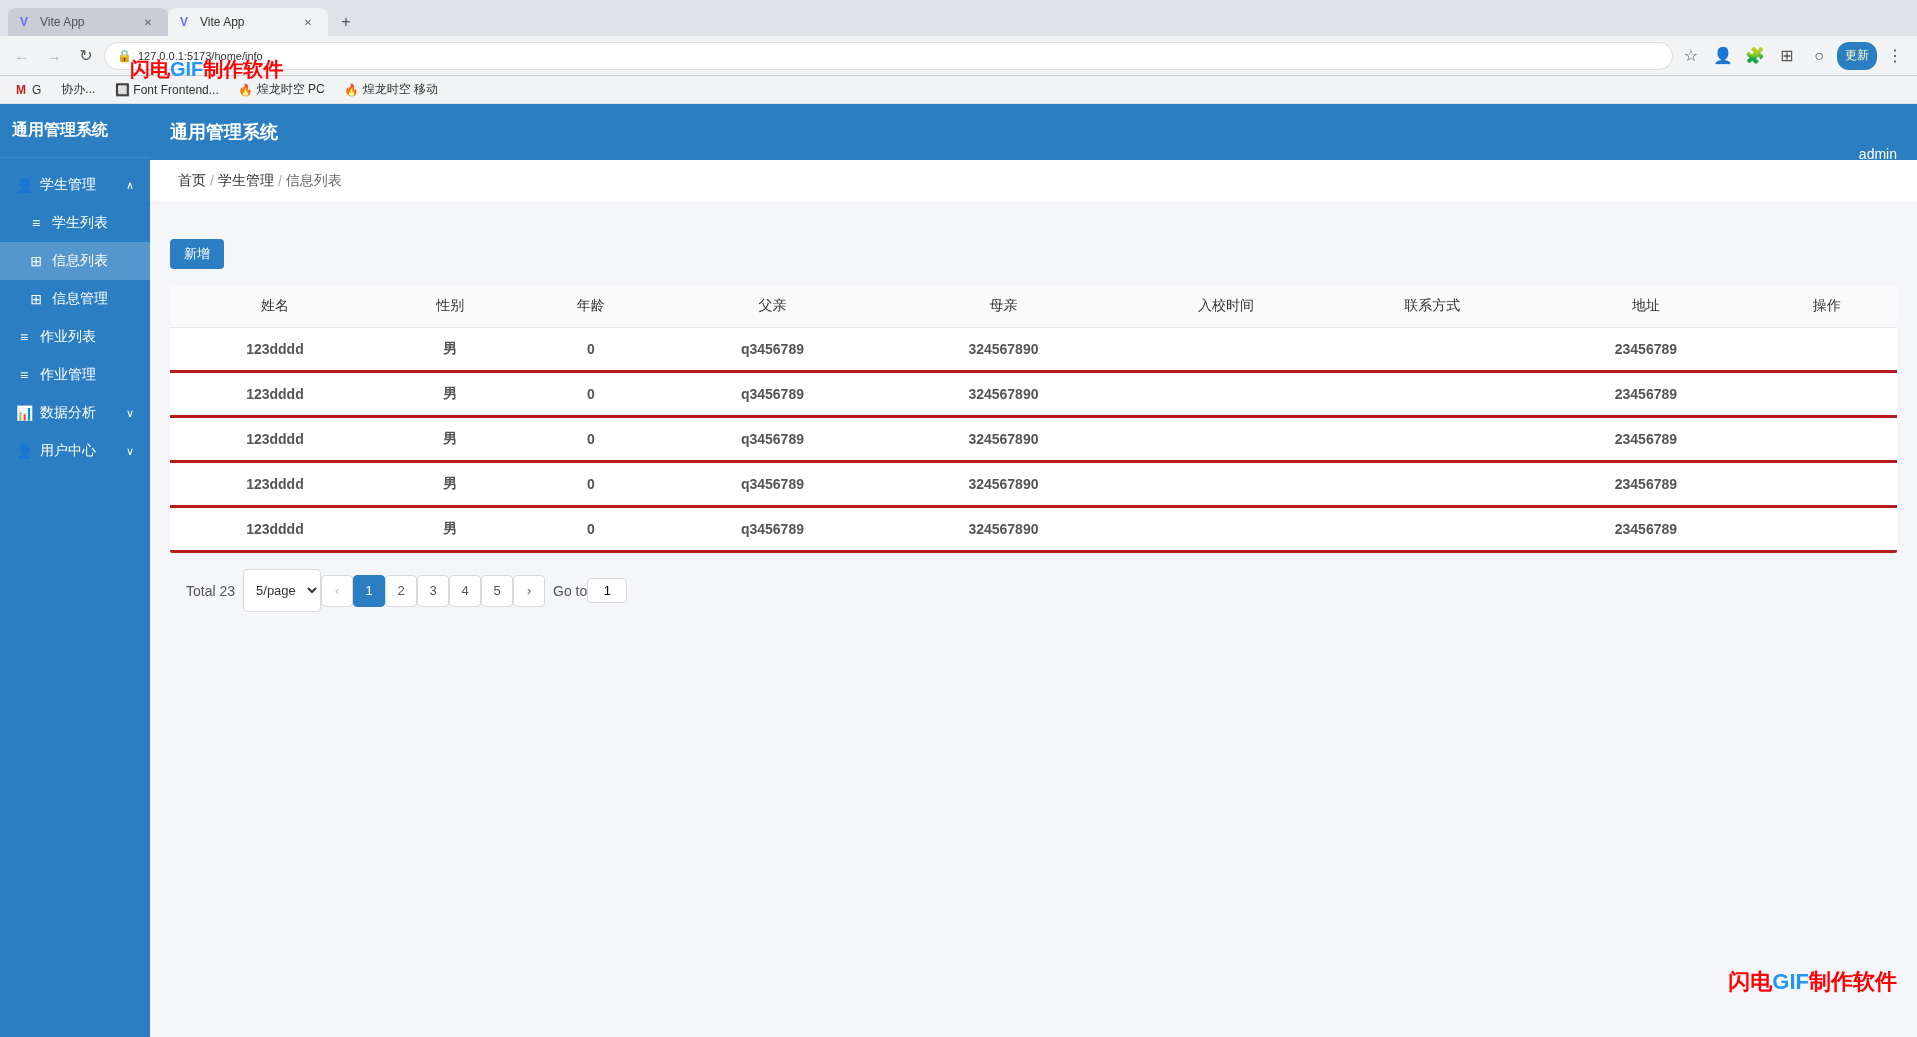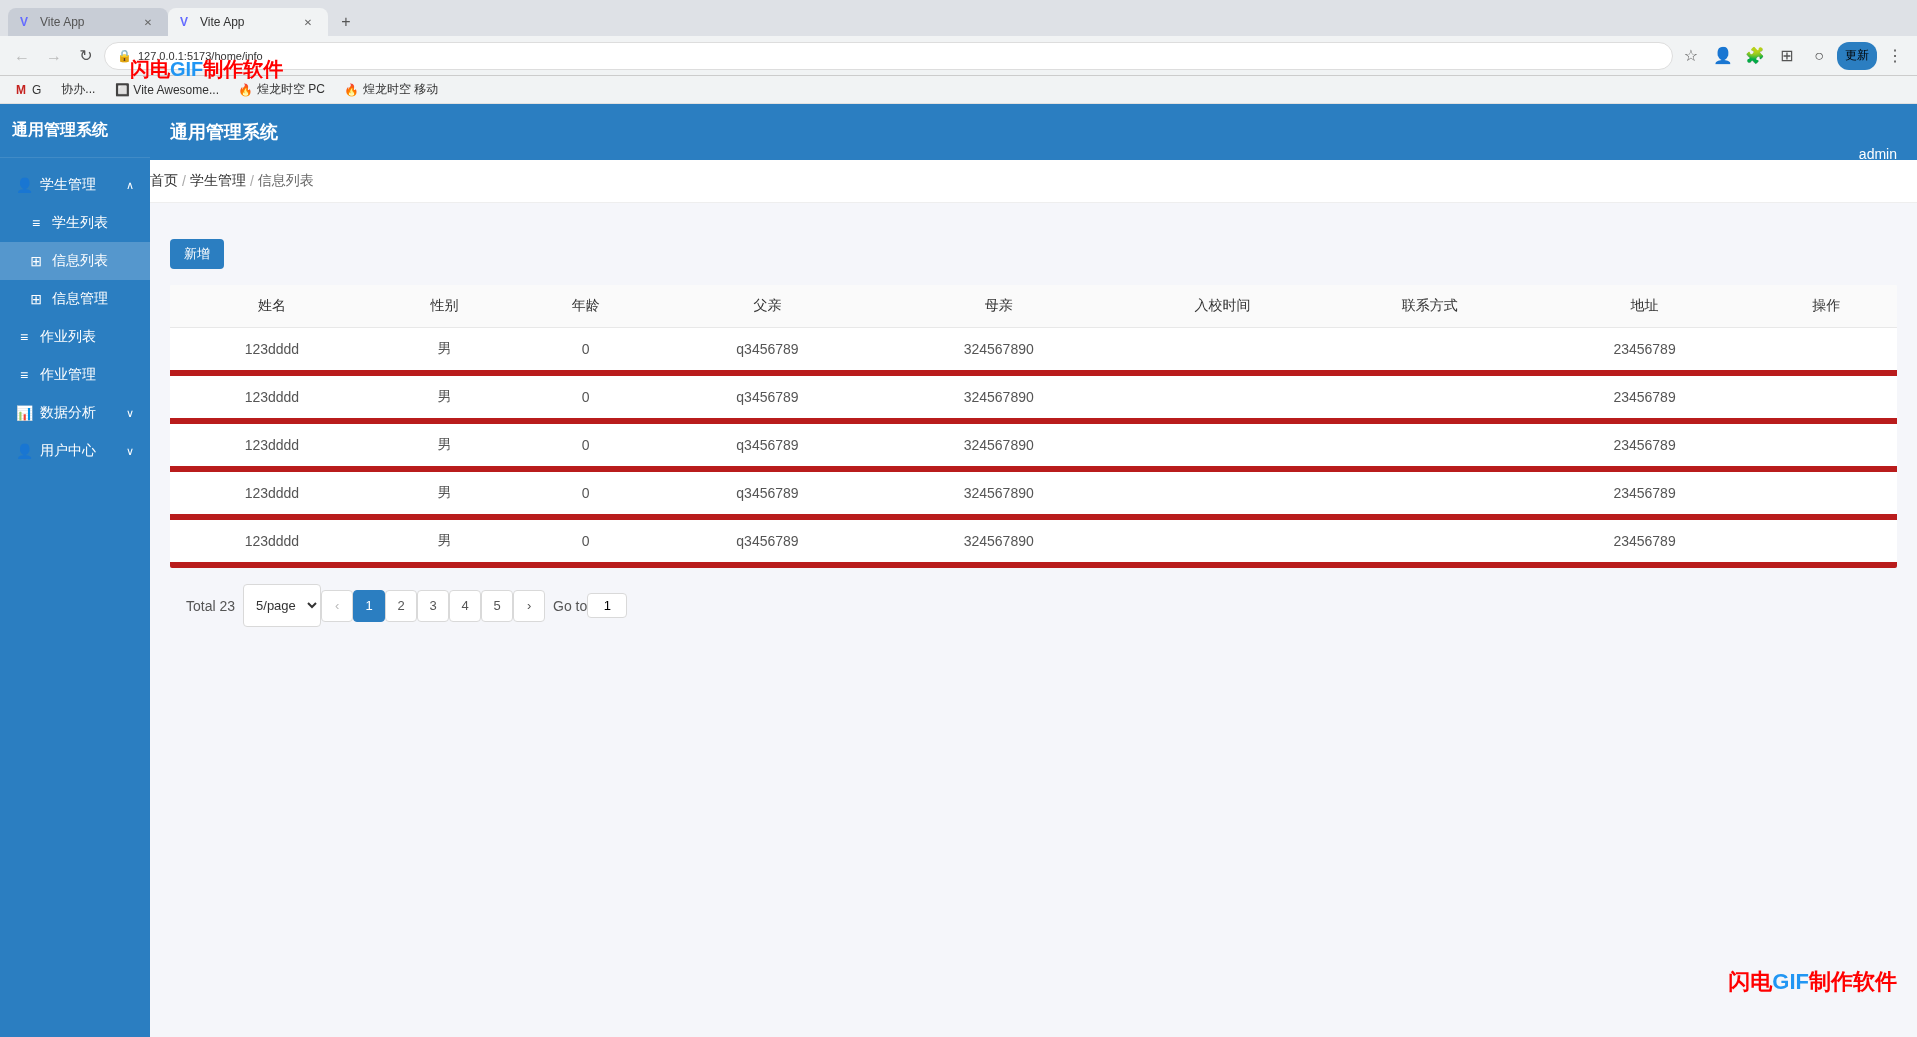--- a/index.html
+++ b/index.html
@@ -39,34 +39,34 @@
     .sidebar-icon { font-size: 14px; width: 16px; text-align: center; }
     .chevron { font-size: 11px; margin-left: auto; }
 
     
     .app-header { background: #2b7ec1; color: white; display: flex; align-items: center; justify-content: space-between; padding: 0 20px; height: 56px; }
     .app-header-title { font-size: 18px; font-weight: bold; }
     .app-header-user { font-size: 14px; margin-top: 44px; }
     .content-wrapper { padding: 20px; }
 
     
-    .breadcrumb { display: flex; align-items: center; gap: 4px; margin-bottom: 16px; font-size: 14px; color: #666; background: white; padding: 12px 0; border-bottom: 1px solid #eee; }
+    .breadcrumb { display: flex; align-items: center; gap: 4px; margin-bottom: 16px; font-size: 14px; color: #666; background: white; padding: 12px 28px; border-bottom: 1px solid #eee; }
     .breadcrumb-sep { color: #aaa; }
     .breadcrumb-link { color: #333; cursor: pointer; }
     .breadcrumb-current { color: #666; }
 
     
     .btn-primary { background: #2b7ec1; color: white; border: none; padding: 6px 14px; border-radius: 4px; cursor: pointer; font-size: 13px; margin-bottom: 16px; }
 
     
     .table-container { background: white; border-radius: 2px; overflow: hidden; }
     table { width: 100%; border-collapse: collapse; }
     thead tr { border-bottom: 1px solid #e8e8e8; }
     thead th { padding: 12px 16px; text-align: center; font-weight: 500; color: #333; font-size: 14px; background: #fafafa; border-bottom: 1px solid #e8e8e8; }
-    tbody tr { border-bottom: 6px solid #b91c1c; }
+    tbody tr { border-bottom: 3px solid #b91c1c; font-weight: bold; }
     tbody td { padding: 12px 16px; text-align: center; color: #555; font-size: 14px; }
 
     
     .pagination { display: flex; align-items: center; padding: 16px; font-size: 14px; color: #555; }
     .pagination-total { margin-right: 8px; }
     .page-size-select { border: 1px solid #d9d9d9; border-radius: 4px; padding: 12px 8px; font-size: 13px; color: #333; background: white; cursor: pointer; }
     .page-btn { width: 32px; height: 32px; display: flex; align-items: center; justify-content: center; border: 1px solid #d9d9d9; border-radius: 4px; cursor: pointer; color: #555; background: white; font-size: 13px; }
     .page-btn.active { background: #2b7ec1; color: white; border-color: #2b7ec1; }
     .page-btn.disabled { color: #bbb; cursor: default; }
     .goto-label { margin-left: 8px; }
@@ -117,36 +117,36 @@
       <div class="address-bar">
         <span class="lock-icon">🔒</span>
         <span class="address-text">127.0.0.1:5173/home/info</span>
       </div>
       <div class="toolbar-right">
         <div class="toolbar-btn">☆</div>
         <div class="toolbar-btn">👤</div>
         <div class="toolbar-btn">🧩</div>
         <div class="toolbar-btn">⊞</div>
         <div class="toolbar-btn">○</div>
-        <div class="toolbar-btn" style="font-size:12px; padding: 0 8px; width:auto; background:#2b7ec1; color:#000000; border-radius:12px;text-align:center;">更新</div>
+        <div class="toolbar-btn" style="font-size:12px; padding: 0 8px; width:auto; background:#2b7ec1; color:#fef9c3; border-radius:12px;text-align:center;">更新</div>
         <div class="toolbar-btn">⋮</div>
       </div>
     </div>
 
     <div class="browser-bookmarks">
       <div class="bookmark-item">
         <span class="bookmark-favicon" style="color:#c5221f; font-weight:bold; font-size:12px;">M</span>
         <span>G</span>
       </div>
       <div class="bookmark-item">
         <span>协办...</span>
       </div>
       <div class="bookmark-item">
         <span class="bookmark-favicon">🔲</span>
-        <span>Vite Awesome...</span>
+        <span>Font Frontend...</span>
       </div>
       <div class="bookmark-item">
         <span class="bookmark-favicon">🔥</span>
         <span>煌龙时空 PC</span>
       </div>
       <div class="bookmark-item">
         <span class="bookmark-favicon">🔥</span>
         <span>煌龙时空 移动</span>
       </div>
     </div>

